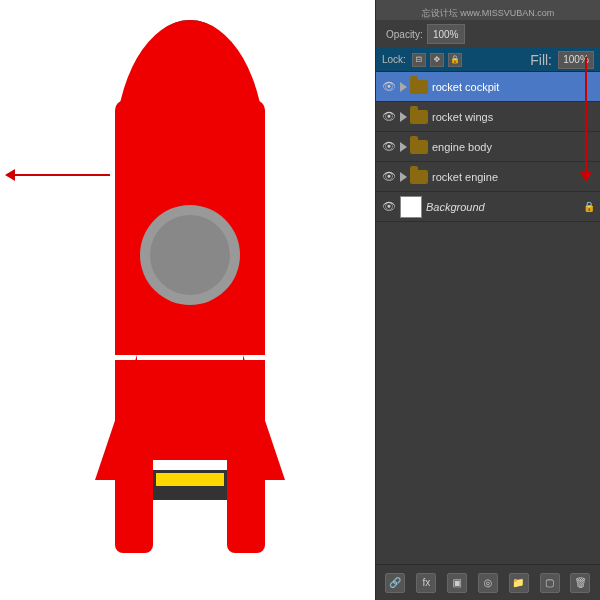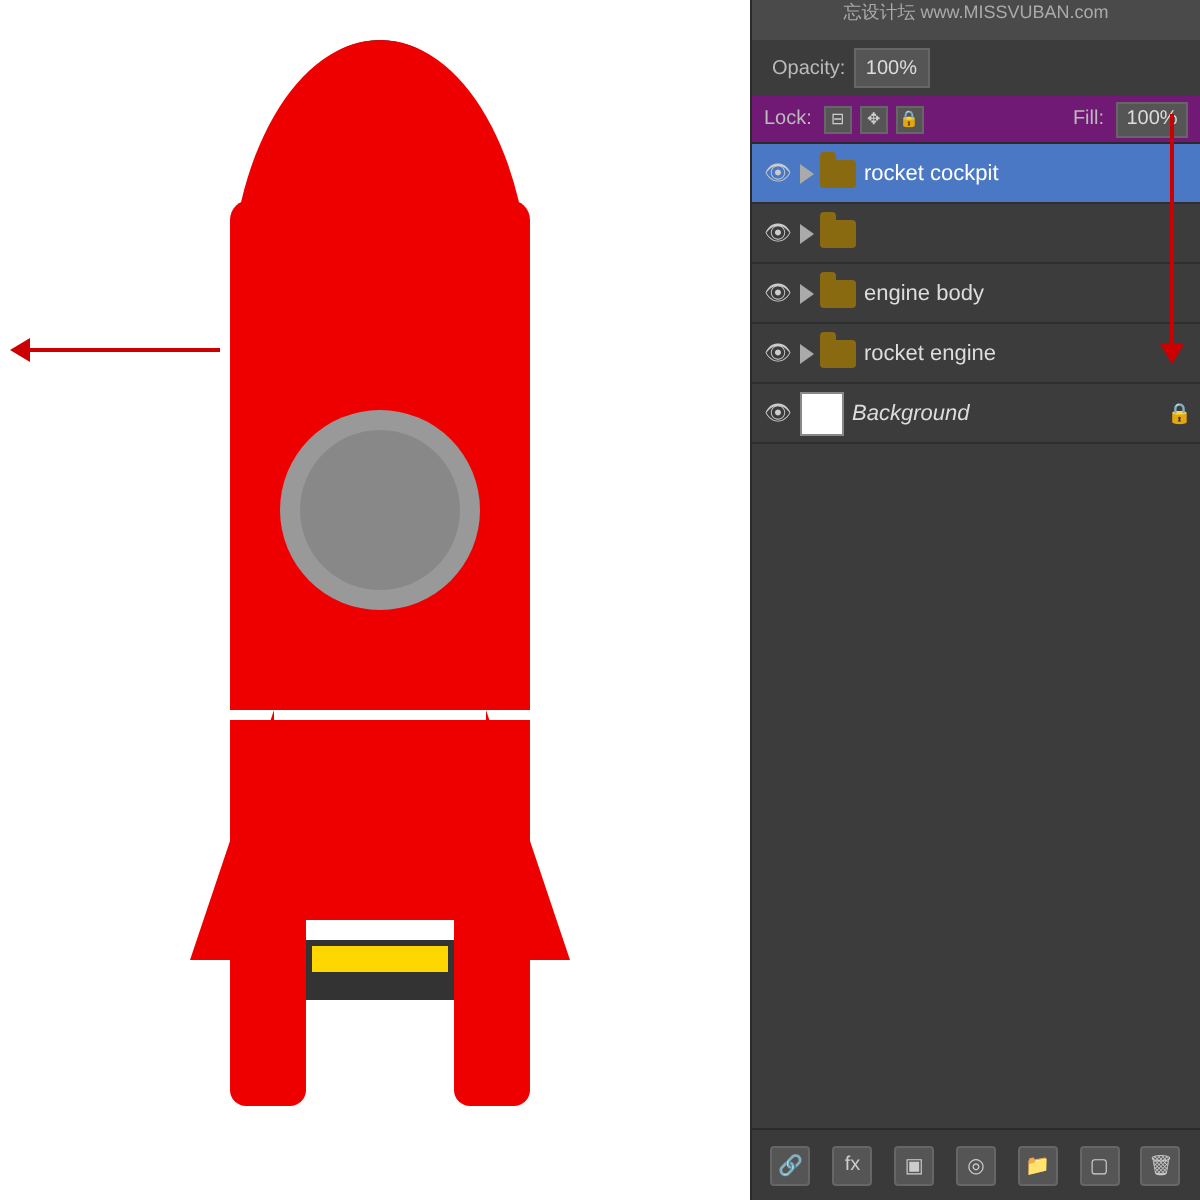--- a/index.html
+++ b/index.html
@@ -136,21 +136,21 @@
       background: #3c3c3c;
       border-left: 1px solid #2a2a2a;
     }
 
     
     .panel-topbar {
       width: 100%;
       height: 20px;
       background: #4a4a4a;
       display: flex;
-      align-items: flex-start;
+      align-items: flex-end;
       justify-content: center;
       overflow: hidden;
     }
     .panel-topbar span {
       font-size: 9px;
       color: #aaa;
     }
 
     
     .mode-row {
@@ -185,21 +185,21 @@
       width: 38px;
       text-align: center;
     }
 
     
     .lock-row {
       display: flex;
       align-items: center;
       height: 24px;
       padding: 0 6px;
-      background: #701a75;
+      background: #0c4a6e;
       gap: 6px;
       border-bottom: 1px solid #2a2a2a;
     }
     .lock-label {
       color: #bbb;
       font-size: 10px;
     }
     .lock-icons {
       display: flex;
       gap: 4px;
@@ -210,21 +210,21 @@
       background: #555;
       border: 1px solid #666;
       display: flex;
       align-items: center;
       justify-content: center;
       font-size: 8px;
       color: #ccc;
     }
     .fill-label {
       color: #bbb;
-      font-size: 10px;
+      font-size: 14px;
       margin-left: auto;
     }
     .fill-value {
       background: #555;
       border: 1px solid #666;
       color: #ddd;
       font-size: 10px;
       height: 18px;
       width: 36px;
       text-align: center;
@@ -420,20 +420,21 @@
       <div class="eye-icon">👁</div>
       <div class="triangle-right"></div>
       <div class="folder-icon"></div>
       <span class="layer-name">rocket cockpit</span>
     </div>
 
     <div class="layer-item">
       <div class="eye-icon">👁</div>
       <div class="triangle-right"></div>
       <div class="folder-icon"></div>
+      <span class="layer-name">rocket wings</span>
     </div>
 
     <div class="layer-item">
       <div class="eye-icon">👁</div>
       <div class="triangle-right"></div>
       <div class="folder-icon"></div>
       <span class="layer-name">engine body</span>
     </div>
 
     <div class="layer-item">

